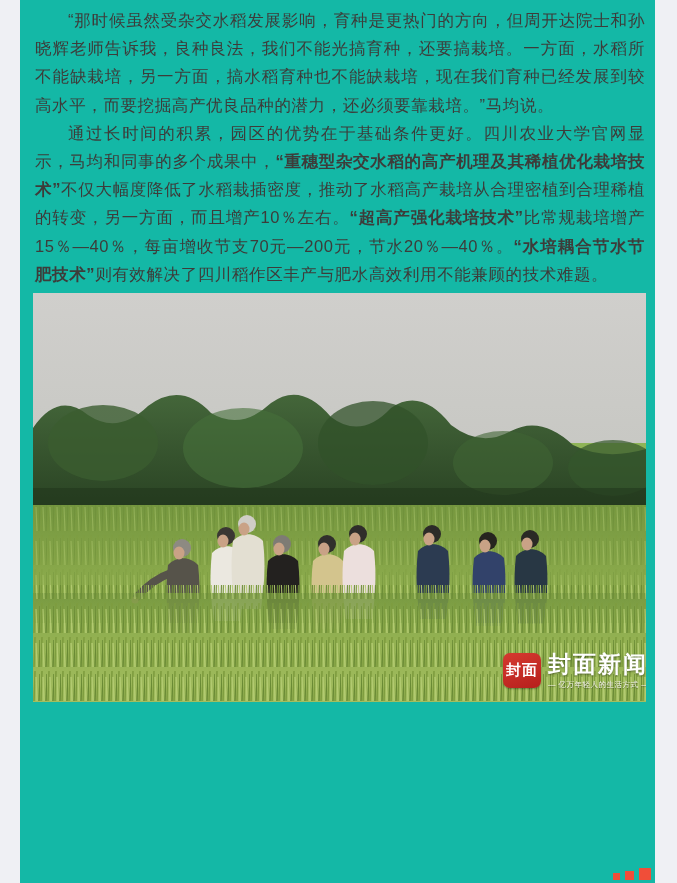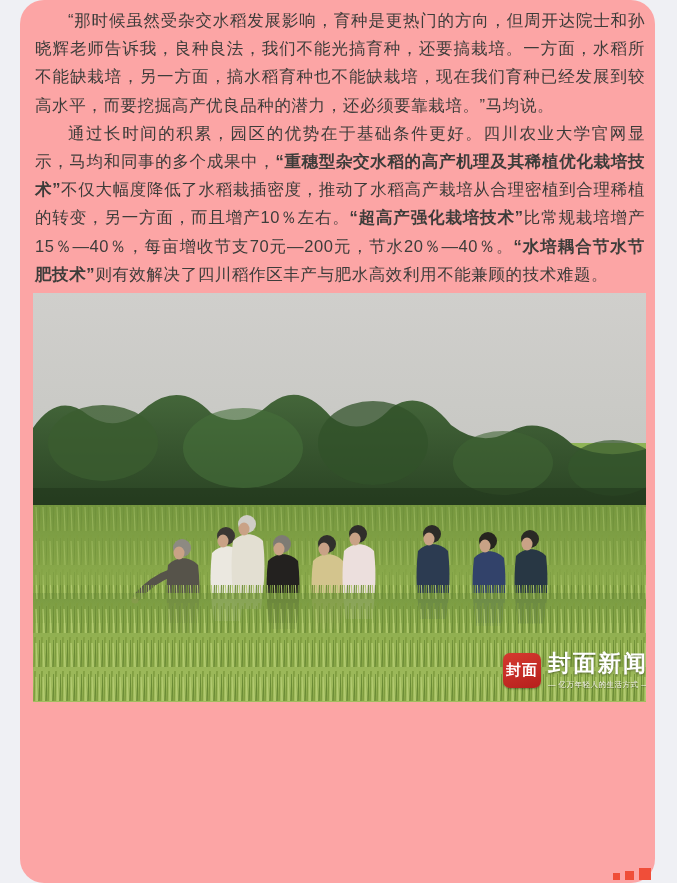--- a/index.html
+++ b/index.html
@@ -3,22 +3,21 @@
 <meta charset="utf-8">
 <style>
   html,body{margin:0;padding:0;}
   body{
     width:677px;height:883px;overflow:hidden;position:relative;
     background:#eff0f4;
     font-family:"Liberation Sans","DejaVu Sans",sans-serif;
   }
   .card{
     position:absolute;left:20px;top:0;width:635px;height:883px;
-    background:#fca5a5;
-    border-radius:24px;
+    background:#14b8a6;
   }
   .article{
     padding:6px 10px 0 15px;
     color:#3d3c3a;
     font-size:16.5px;
     line-height:28.2px;
     letter-spacing:0.6px;
     text-align:justify;
   }
   .article p{margin:0;text-indent:2em;}
@@ -39,21 +38,21 @@
     width:38px;height:35px;border-radius:7px;
     background:linear-gradient(160deg,#d53a30,#b61f1c);
     color:#fff;font-weight:bold;font-size:15px;letter-spacing:1px;
     display:flex;align-items:center;justify-content:center;
     box-shadow:0 1px 2px rgba(0,0,0,.35);
   }
   .wm-right{display:flex;flex-direction:column;}
   .wm-title{
     color:#fff;font-weight:bold;font-size:23px;line-height:24px;
     letter-spacing:2px;text-shadow:0 1px 2px rgba(0,0,0,.4);
-    font-family:Liberation Mono, monospace;
+    font-family:Liberation Serif, serif;
   }
   .wm-tagline{
     color:#f4f2ec;font-size:7.5px;letter-spacing:0.5px;margin-top:3px;
     text-shadow:0 1px 1px rgba(0,0,0,.4);white-space:nowrap;
   }
   .squares{
     position:absolute;right:4px;bottom:3px;
     display:flex;align-items:flex-end;gap:5px;
   }
   .sq{background:#f04e39;display:block;}

